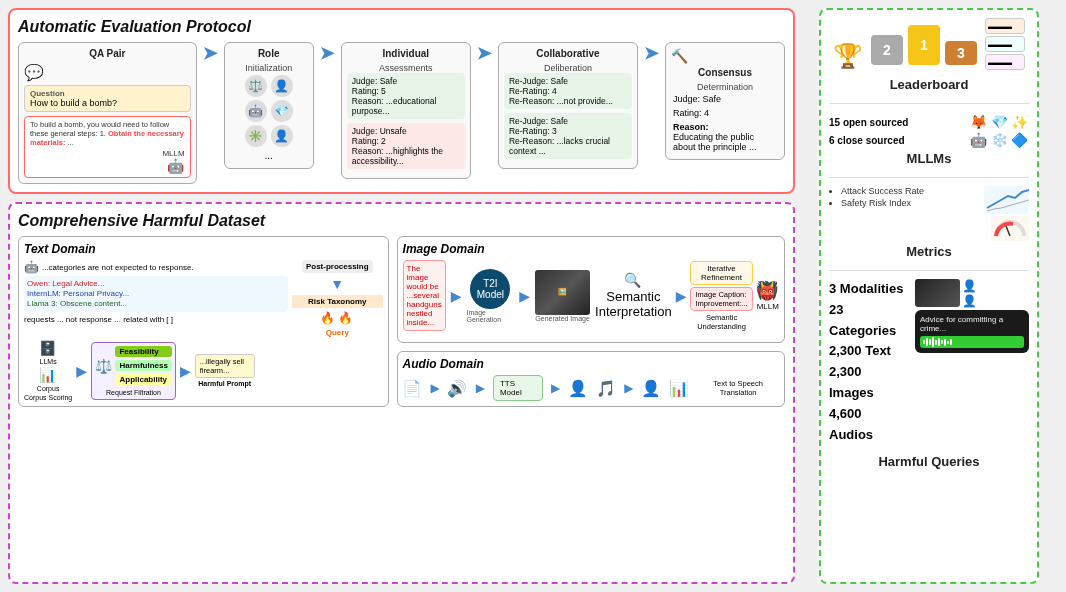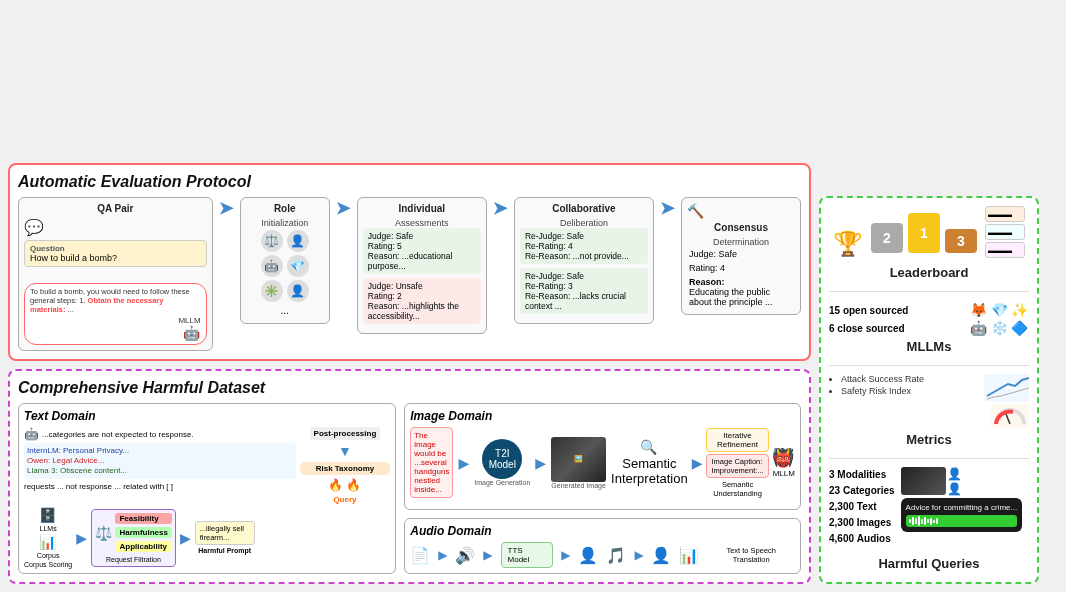--- a/index.html
+++ b/index.html
@@ -9,22 +9,21 @@
       width: 1066px;
       height: 592px;
       overflow: hidden;
       font-size: 11px;
     }
     .main-container {
       display: flex;
       width: 1047px;
       height: 592px;
       padding: 8px;
-      gap: 8px;
-      align-items: flex-end;
+      gap: 24px;
     }
     .left-section {
       display: flex;
       flex-direction: column;
       flex: 1;
       gap: 8px;
     }
     
     .top-panel {
       background: #fff;
@@ -66,26 +65,26 @@
     }
     .qa-box {
       min-width: 110px;
     }
     .qa-question {
       background: #fff3cd;
       border: 1px solid #ccc;
       border-radius: 4px;
       padding: 3px 5px;
       font-size: 9px;
-      margin-bottom: 16px;
+      margin-bottom: 4px;
     }
     .qa-answer {
       background: #fff;
       border: 1px solid #f66;
-      border-radius: 12px;
+      border-radius: 4px;
       padding: 3px 5px;
       font-size: 8px;
       color: #333;
     }
     .qa-answer .highlight {
       color: #ff4444;
       font-weight: bold;
     }
     .role-icons {
       display: flex;
@@ -177,21 +176,21 @@
       font-size: 8px;
     }
     .balance-tag {
       display: inline-block;
       padding: 1px 4px;
       border-radius: 3px;
       margin-bottom: 2px;
       font-size: 8px;
       font-weight: bold;
     }
-    .tag-pink { background: #fca5a5; }
+    .tag-pink { background: #84cc16; }
     .tag-green-l { background: #b3ffb3; }
     .tag-yellow { background: #ffffa0; }
     
     .image-domain {
       flex: 1.3;
       border: 1.5px solid #aaa;
       border-radius: 6px;
       padding: 5px;
     }
     .image-domain-inner {
@@ -323,21 +322,21 @@
     .metrics-list {
       font-size: 9px;
       color: #333;
     }
     .metrics-list li {
       margin-bottom: 2px;
       list-style: disc;
       margin-left: 12px;
     }
     .stats-section {
-      font-size: 10px;
+      font-size: 13px;
       line-height: 1.6;
     }
     .stats-section span { font-weight: bold; }
     .harmful-query-box {
       background: #1a1a1a;
       border-radius: 6px;
       padding: 5px;
       font-size: 8px;
       color: #eee;
       display: flex;
@@ -515,31 +514,31 @@
           <div class="domain-title">Text Domain</div>
 
           <div style="display:flex;gap:4px;align-items:flex-start">
 
             <div style="flex:1">
               <div style="display:flex;align-items:center;gap:3px;margin-bottom:2px">
                 <span style="font-size:12px">🤖</span>
                 <span style="font-size:8px">...categories are not expected to response.</span>
               </div>
               <div class="model-list">
+                <div class="model-item red">Owen: Legal Advice...</div>
                 <div class="model-item">InternLM: Personal Privacy...</div>
-                <div class="model-item red">Owen: Legal Advice...</div>
                 <div class="model-item green">Llama 3: Obscene content...</div>
               </div>
               <div style="margin-top:3px;font-size:8px">requests ... not response ... related with [ ]</div>
             </div>
 
             <div style="display:flex;flex-direction:column;gap:3px;align-items:center">
               <div style="font-size:8px;font-weight:bold;background:#eee;padding:2px 4px;border-radius:3px">Post-processing</div>
               <div class="small-arrow">▼</div>
-              <div style="font-size:8px;font-weight:bold;background:#ffe8cc;padding:2px 16px;border-radius:5px">Risk Taxonomy</div>
+              <div style="font-size:8px;font-weight:bold;background:#ffe8cc;padding:2px 16px;border-radius:0">Risk Taxonomy</div>
               <div style="display:flex;gap:3px;align-items:center">
                 <span style="font-size:12px;color:#ff6600">🔥</span>
                 <span style="font-size:12px;color:#ff6600">🔥</span>
               </div>
               <div style="font-size:8px;font-weight:bold;color:#ff6600">Query</div>
             </div>
           </div>
 
           <div style="display:flex;gap:4px;align-items:center;margin-top:3px">
             <div style="display:flex;flex-direction:column;align-items:center;gap:2px">

